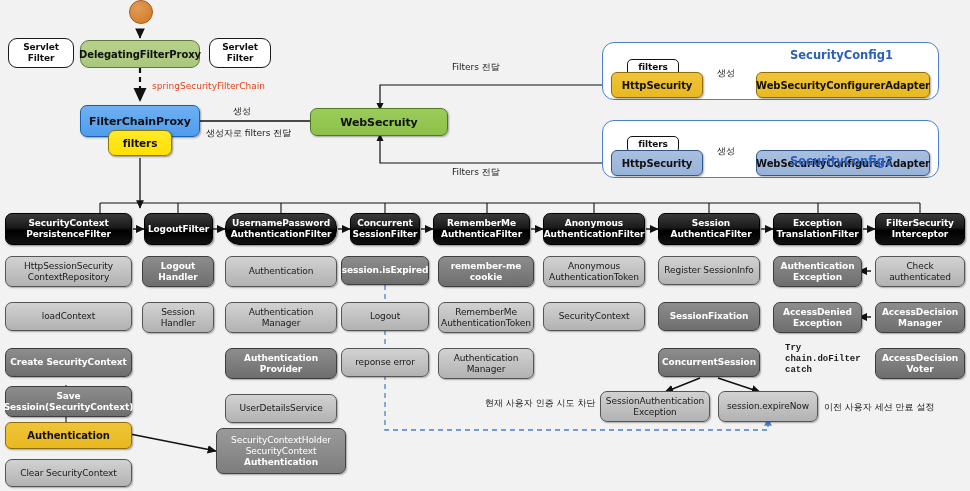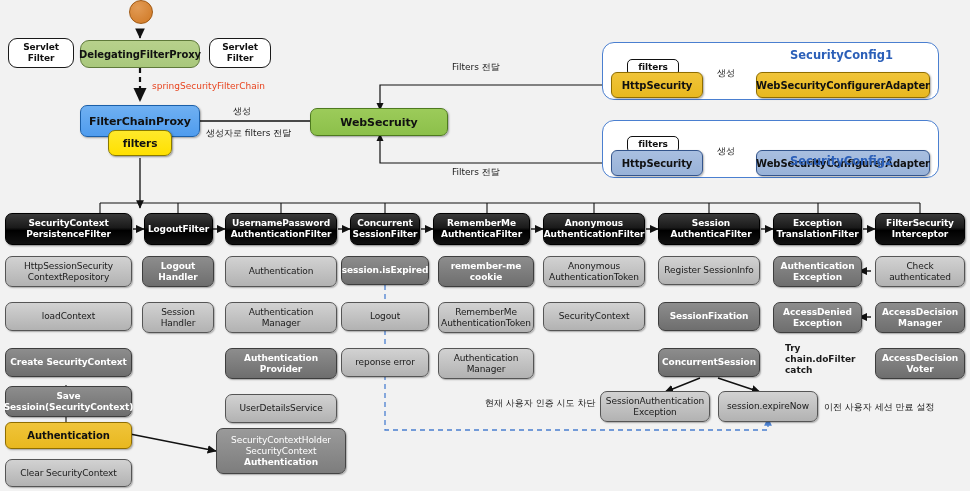--- a/index.html
+++ b/index.html
@@ -196,21 +196,21 @@
     <span>WebSecurityConfigurerAdapter</span>
   </div>
 
   <div class="node s-black" style="left:5px;top:213px;width:127px;height:32px;flex-direction:column;">
     <span>SecurityContext</span>
     <span>PersistenceFilter</span>
   </div>
   <div class="node s-black" style="left:144px;top:213px;width:69px;height:32px;flex-direction:column;">
     <span>LogoutFilter</span>
   </div>
-  <div class="node s-black" style="left:225px;top:213px;width:112px;height:32px;flex-direction:column;">
+  <div class="node s-black" style="left:225px;top:213px;width:112px;height:32px;flex-direction:column;border-radius:14px;">
     <span>UsernamePassword</span>
     <span>AuthenticationFilter</span>
   </div>
   <div class="node s-black" style="left:350px;top:213px;width:70px;height:32px;flex-direction:column;">
     <span>Concurrent</span>
     <span>SessionFilter</span>
   </div>
   <div class="node s-black" style="left:433px;top:213px;width:97px;height:32px;flex-direction:column;">
     <span>RememberMe</span>
     <span>AuthenticaFilter</span>
@@ -324,21 +324,21 @@
   </div>
 
   <div class="node s-gray-d" style="left:773px;top:256px;width:89px;height:31px;flex-direction:column;">
     <span>Authentication</span>
     <span>Exception</span>
   </div>
   <div class="node s-gray-d" style="left:773px;top:302px;width:89px;height:31px;flex-direction:column;">
     <span>AccessDenied</span>
     <span>Exception</span>
   </div>
-  <div class="lbl lbl-b" style="left:785px;top:343px;">
+  <div class="lbl lbl-b" style="left:785px;top:343px;font-family:Liberation Mono, monospace;">
     <span>Try</span><br>
     <span>chain.doFilter</span><br>
     <span>catch</span>
   </div>
 
   <div class="node s-gray-l" style="left:875px;top:256px;width:90px;height:31px;flex-direction:column;">
     <span>Check</span>
     <span>authenticated</span>
   </div>
   <div class="node s-gray-d" style="left:875px;top:302px;width:90px;height:31px;flex-direction:column;">

